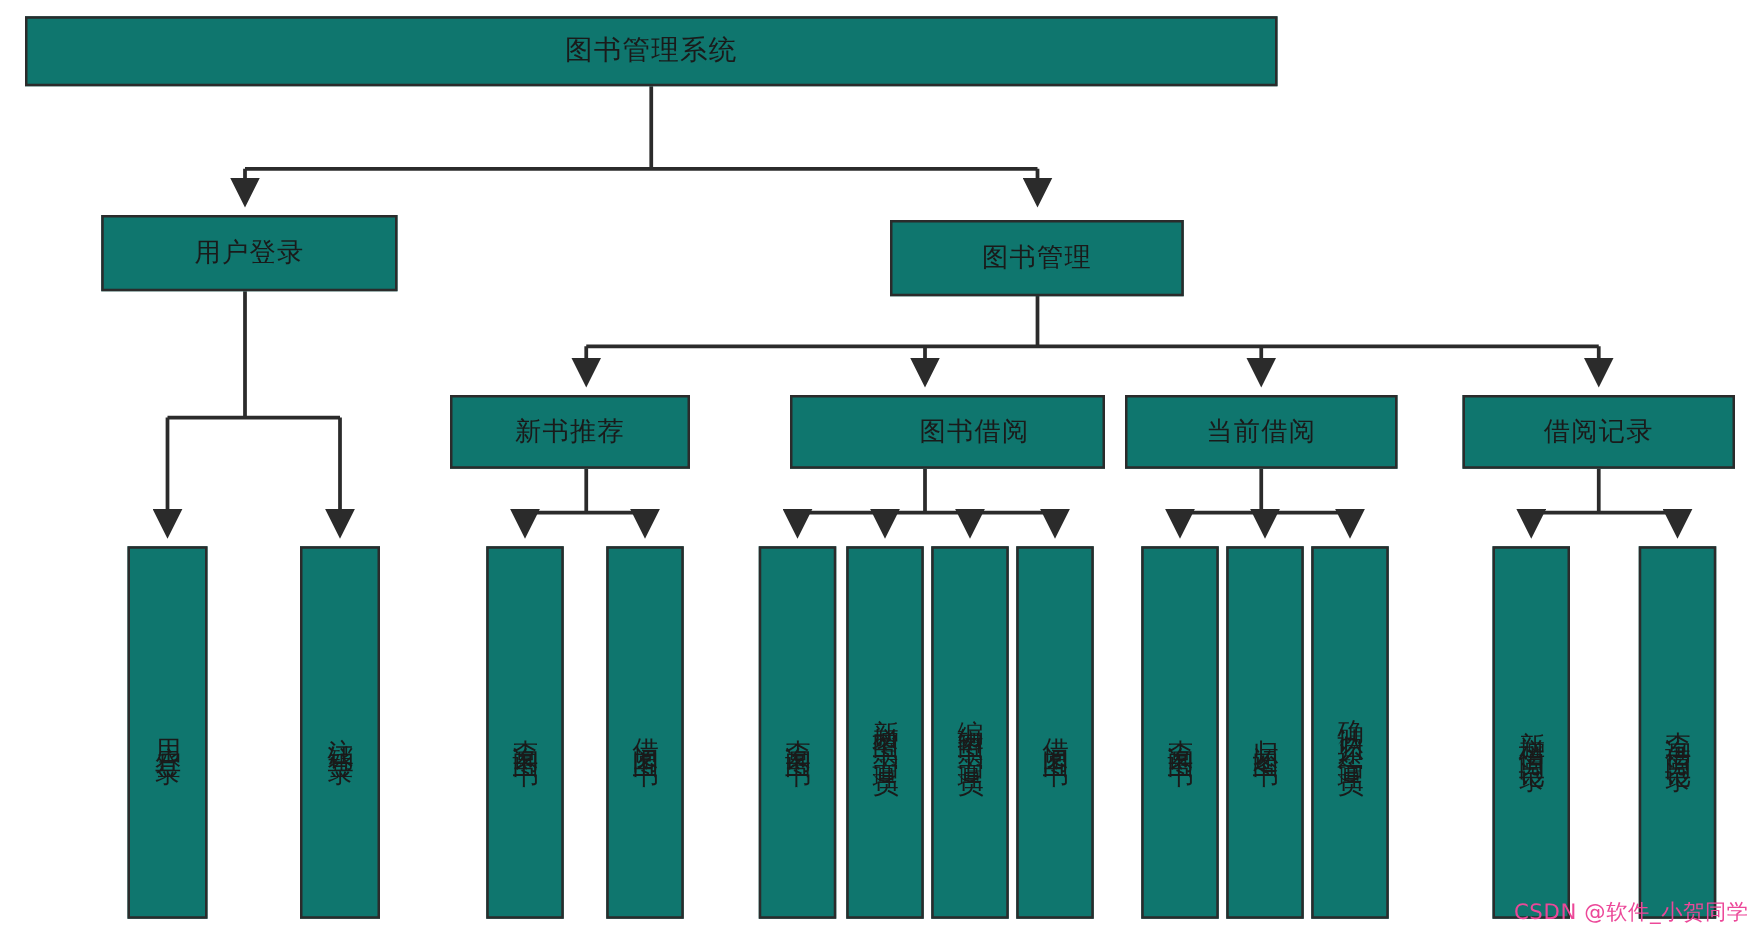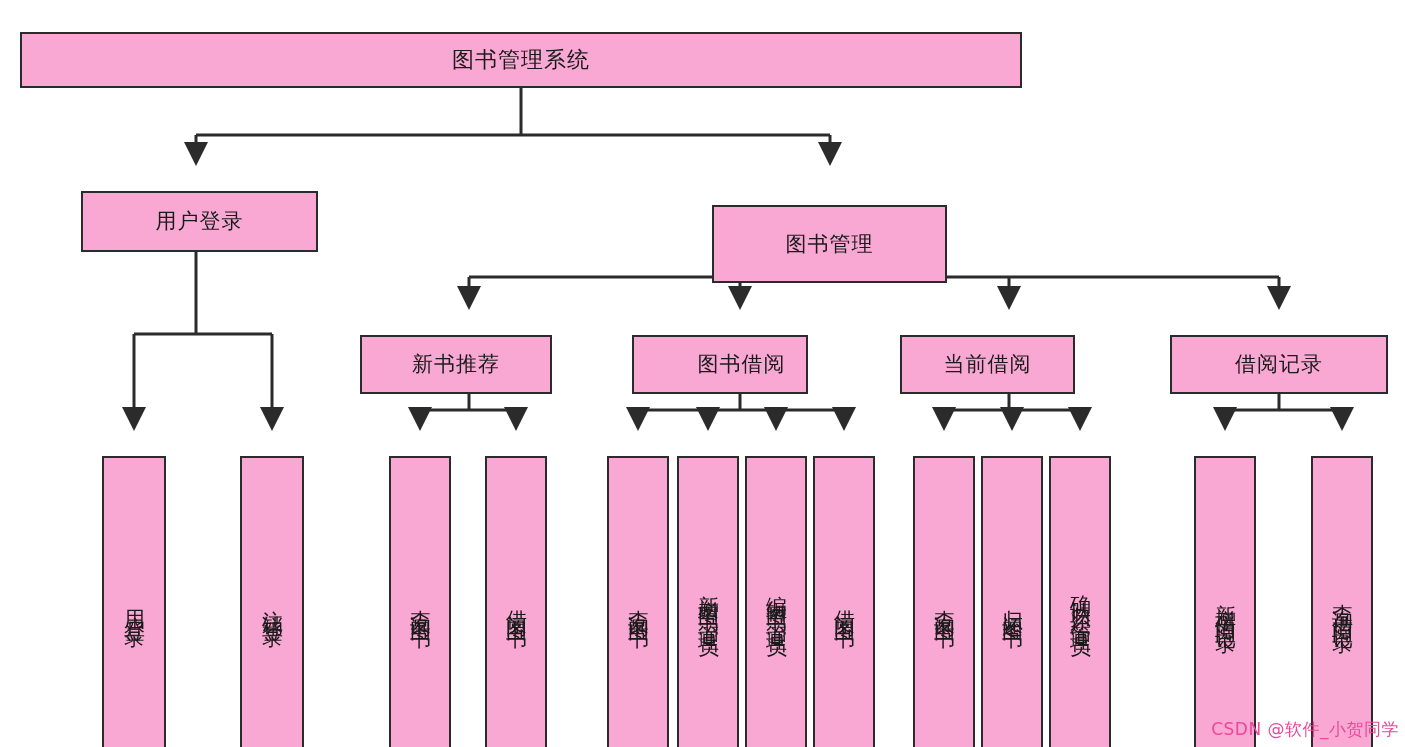--- a/index.html
+++ b/index.html
@@ -20,27 +20,26 @@
   #diagram-svg {
     position: absolute;
     left: 0;
     top: 0;
     width: 1405px;
     height: 747px;
   }
   .node {
     position: absolute;
     box-sizing: border-box;
-    background: #f9a8d4;
+    background: #0f766e;
     border: 2px solid #2b2b2b;
     display: flex;
     align-items: center;
     justify-content: center;
     color: #1a1a1a;
-    margin-top: 19px;
   }
   .node .label {
     display: block;
     text-align: center;
     line-height: 1.18;
   }
   .node.horiz .label {
     font-size: 21px;
     letter-spacing: 1px;
     white-space: nowrap;
@@ -126,30 +125,30 @@
     </g>
   </svg>
 
   <div id="nodes-layer">
       <div class="node root horiz" style="left: 20px; top: 13px; width: 1002px; height: 56px;">
         <span class="label">图书管理系统</span>
       </div>
       <div class="node horiz" style="left: 81px; top: 172px; width: 237px; height: 61px;">
         <span class="label">用户登录</span>
       </div>
-      <div class="node horiz" style="left: 712px; top: 186px; width: 235px; height: 78px;">
+      <div class="node horiz" style="left: 712px; top: 176px; width: 235px; height: 61px;">
         <span class="label">图书管理</span>
       </div>
       <div class="node horiz" style="left: 360px; top: 316px; width: 192px; height: 59px;">
         <span class="label">新书推荐</span>
       </div>
-      <div class="node horiz" style="left: 632px; top: 316px; width: 176px; height: 59px; padding-left: 43px;">
+      <div class="node horiz" style="left: 632px; top: 316px; width: 252px; height: 59px; padding-left: 43px;">
         <span class="label">图书借阅</span>
       </div>
-      <div class="node horiz" style="left: 900px; top: 316px; width: 175px; height: 59px;">
+      <div class="node horiz" style="left: 900px; top: 316px; width: 218px; height: 59px;">
         <span class="label">当前借阅</span>
       </div>
       <div class="node horiz" style="left: 1170px; top: 316px; width: 218px; height: 59px;">
         <span class="label">借阅记录</span>
       </div>
       <div class="node vert" style="left: 102px; top: 437px; width: 64px; height: 298px;">
         <span class="label">用户登录</span>
       </div>
       <div class="node vert" style="left: 240px; top: 437px; width: 64px; height: 298px;">
         <span class="label">注销登录</span>

